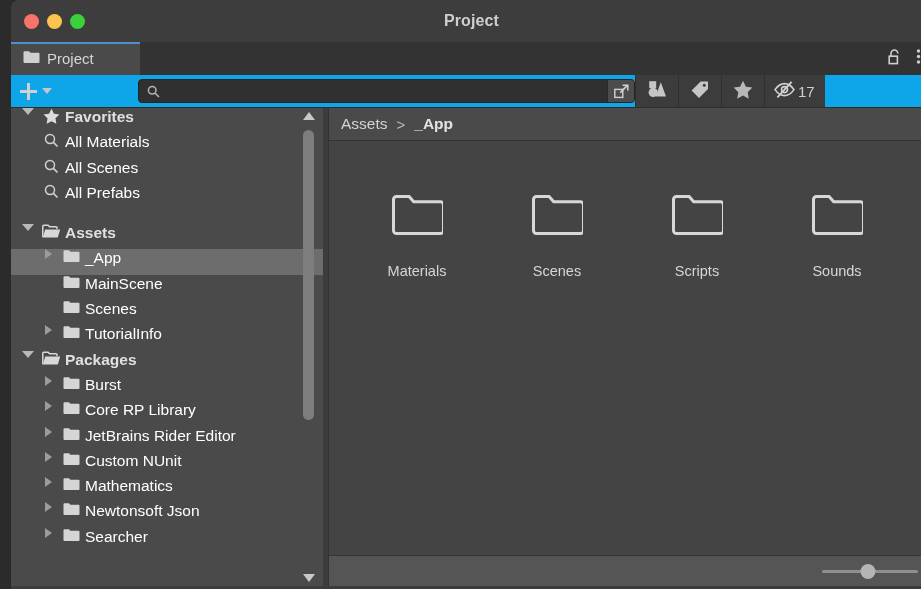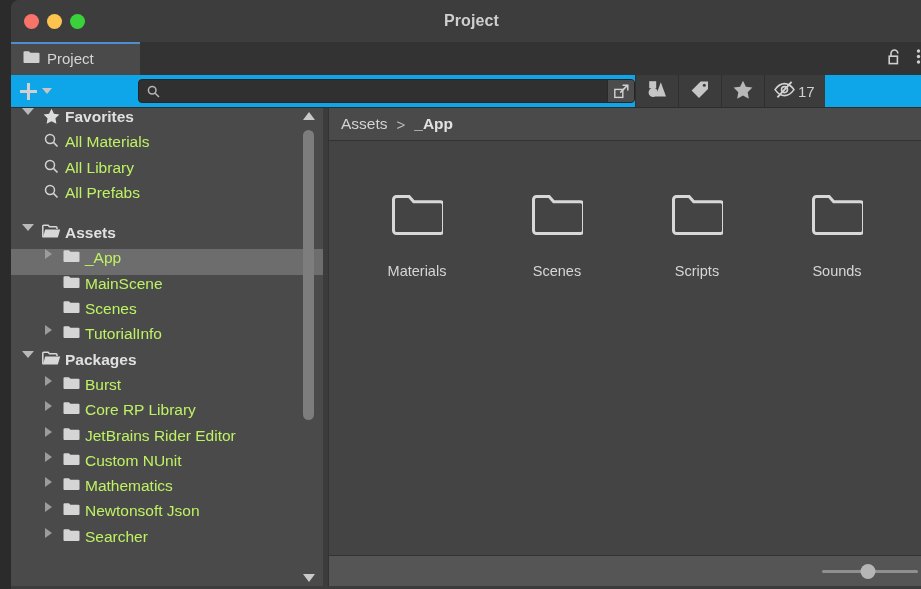--- a/index.html
+++ b/index.html
@@ -218,21 +218,21 @@
   }
   .tri-right {
     width: 0; height: 0;
     border-top: 5.5px solid transparent;
     border-bottom: 5.5px solid transparent;
     border-left: 7px solid #9c9c9c;
   }
   .tree-icon { width: 24px; display: flex; justify-content: center; align-items: center; flex: none; }
   .tree-label {
     font-size: 15.5px;
-    color: #bef264;
+    color: #ffffff;
     padding-left: 2px;
   }
   .tree-label.bold { font-weight: bold; color: #e0e0e0; }
   .indent-1 { padding-left: 6px; }
   .indent-2 { padding-left: 28px; }
 
   
   .sb {
     position: absolute;
     right: 6px;
@@ -497,21 +497,21 @@
         </span>
         <span class="tree-label">All Materials</span>
       </div>
       <div class="tree-row indent-2">
         <span class="tree-icon">
           <svg width="15" height="15" viewBox="0 0 14 14">
             <circle cx="5.6" cy="5.6" r="4.2" fill="none" stroke="#d2d2d2" stroke-width="1.4"></circle>
             <line x1="8.8" y1="8.8" x2="12.6" y2="12.6" stroke="#d2d2d2" stroke-width="1.5"></line>
           </svg>
         </span>
-        <span class="tree-label">All Library</span>
+        <span class="tree-label">All Scenes</span>
       </div>
       <div class="tree-row indent-2">
         <span class="tree-icon">
           <svg width="15" height="15" viewBox="0 0 14 14">
             <circle cx="5.6" cy="5.6" r="4.2" fill="none" stroke="#d2d2d2" stroke-width="1.4"></circle>
             <line x1="8.8" y1="8.8" x2="12.6" y2="12.6" stroke="#d2d2d2" stroke-width="1.5"></line>
           </svg>
         </span>
         <span class="tree-label">All Prefabs</span>
       </div>

